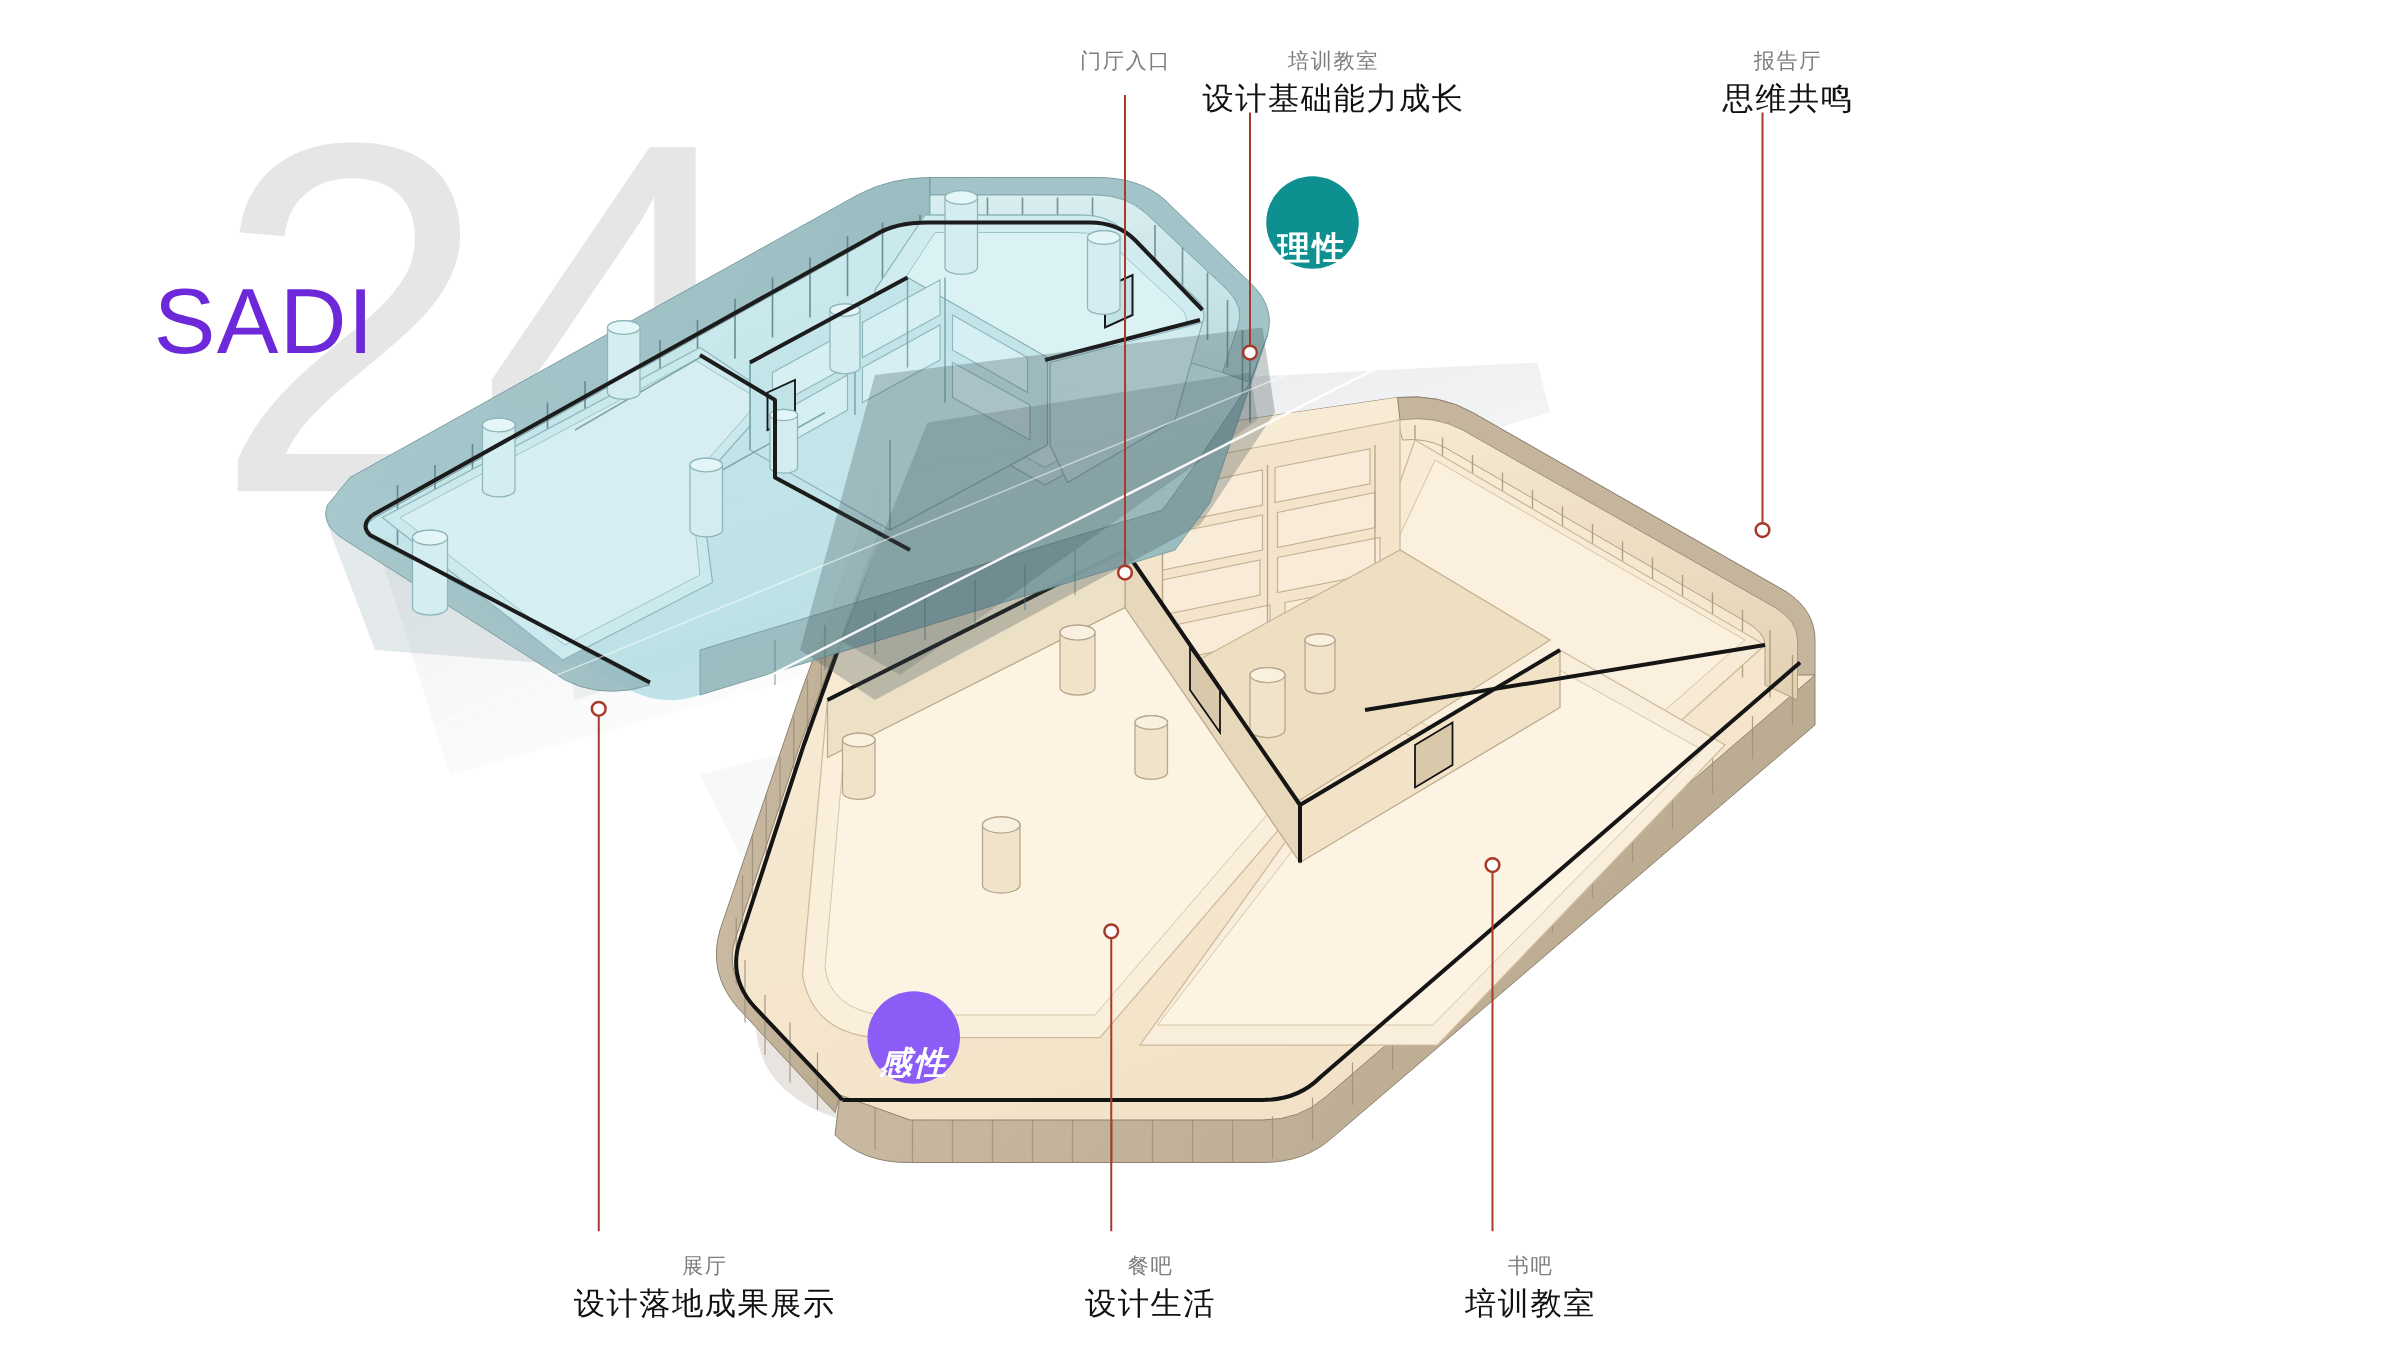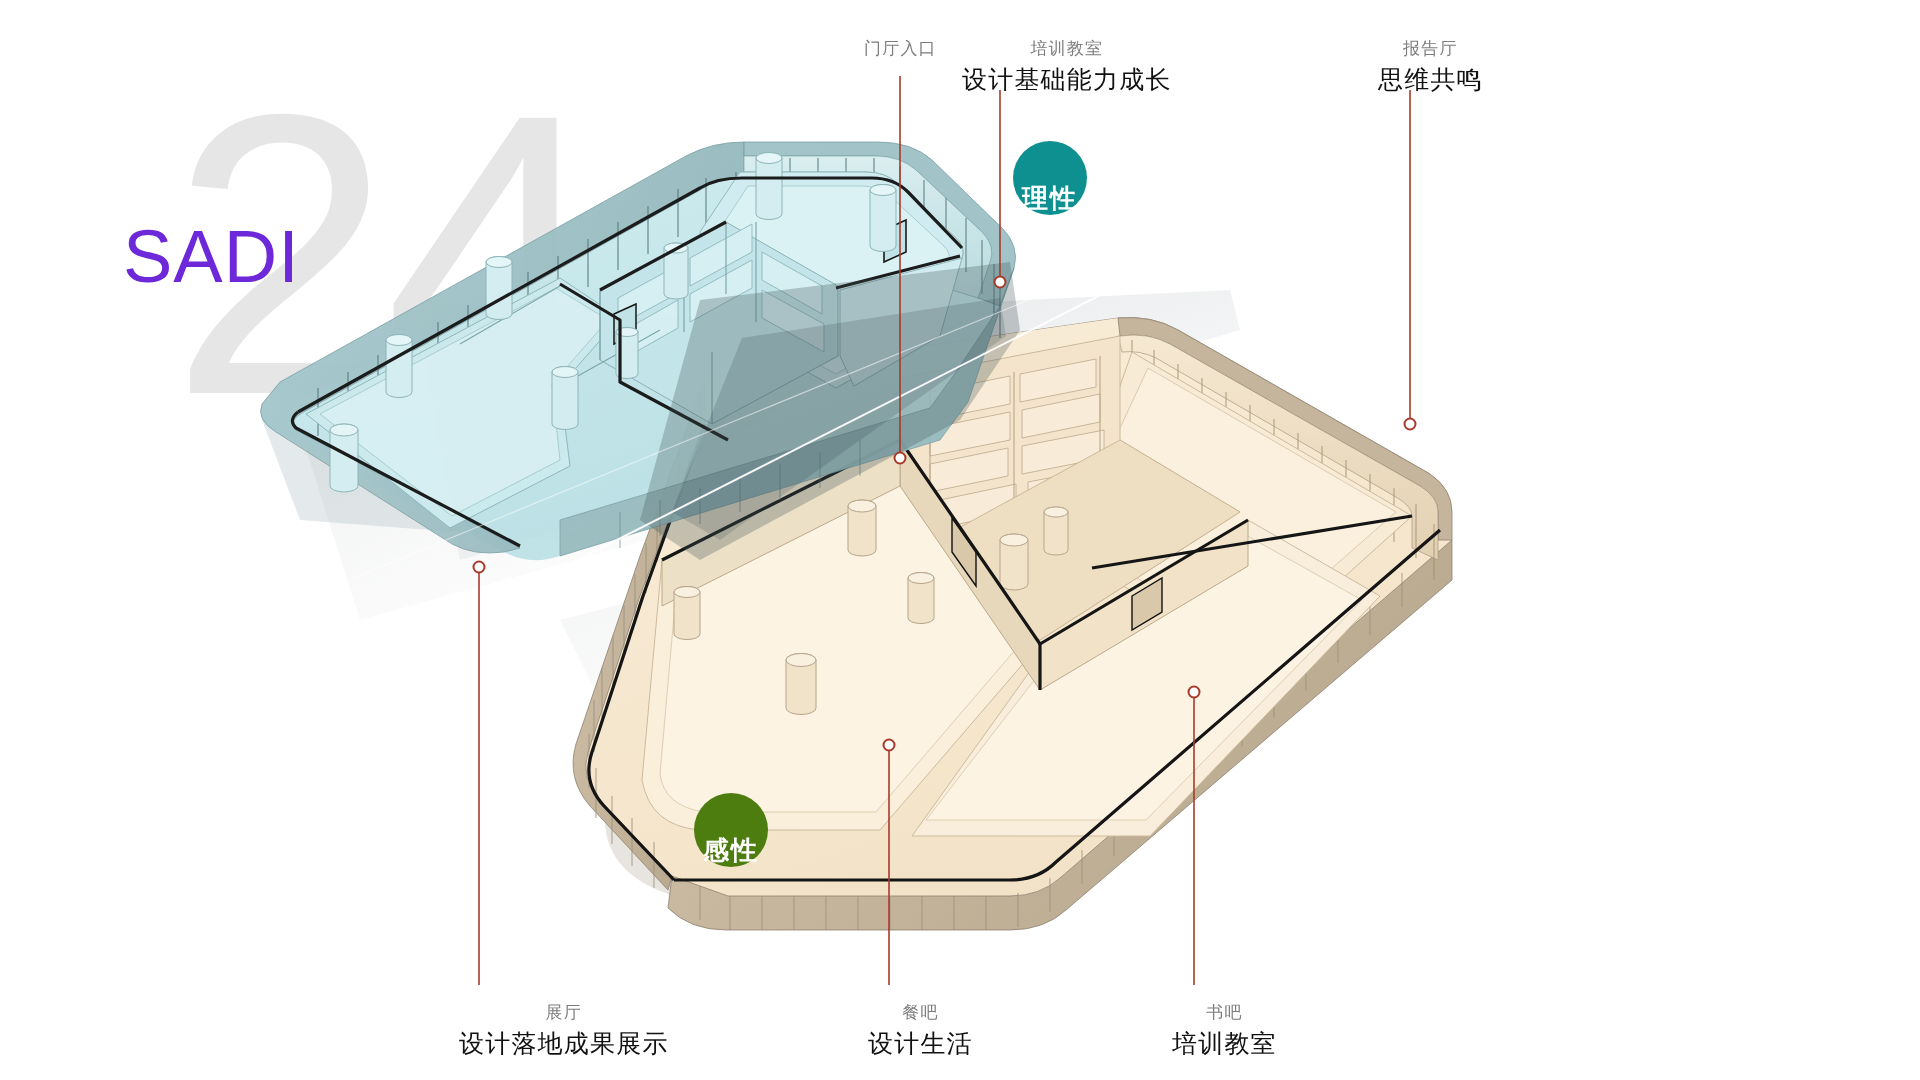--- a/index.html
+++ b/index.html
@@ -560,18 +560,18 @@
       <div class="anno" style="left: 1172px; top: 1000px;">
         <div class="anno-small">书吧</div>
         <div class="anno-big">培训教室</div>
       </div>
     </div>
 
   <div id="badges">
       <div class="badge" style="left: 1013px; top: 141px; background: rgb(15, 144, 144);">
         <span>理性</span>
       </div>
-      <div class="badge" style="left: 694px; top: 793px; background: #4d7c0f;">
+      <div class="badge" style="left: 694px; top: 793px; background: #8b5cf6; font-style: italic;">
         <span>感性</span>
       </div>
     </div>
 
 </div>
 
 </body></html>

